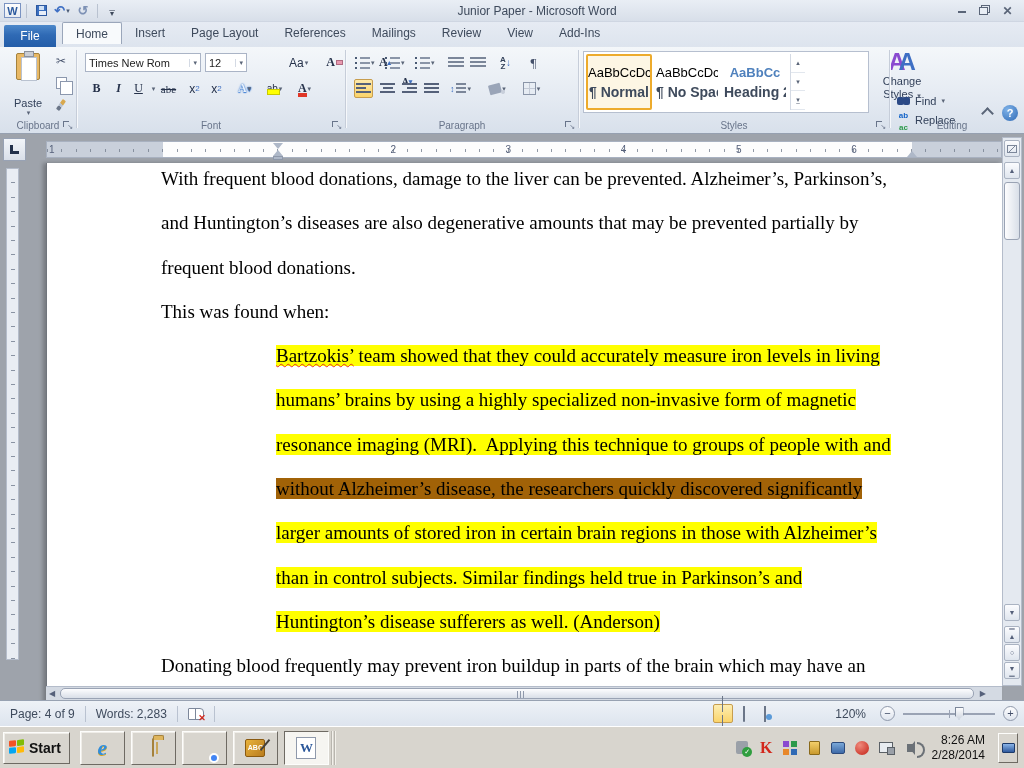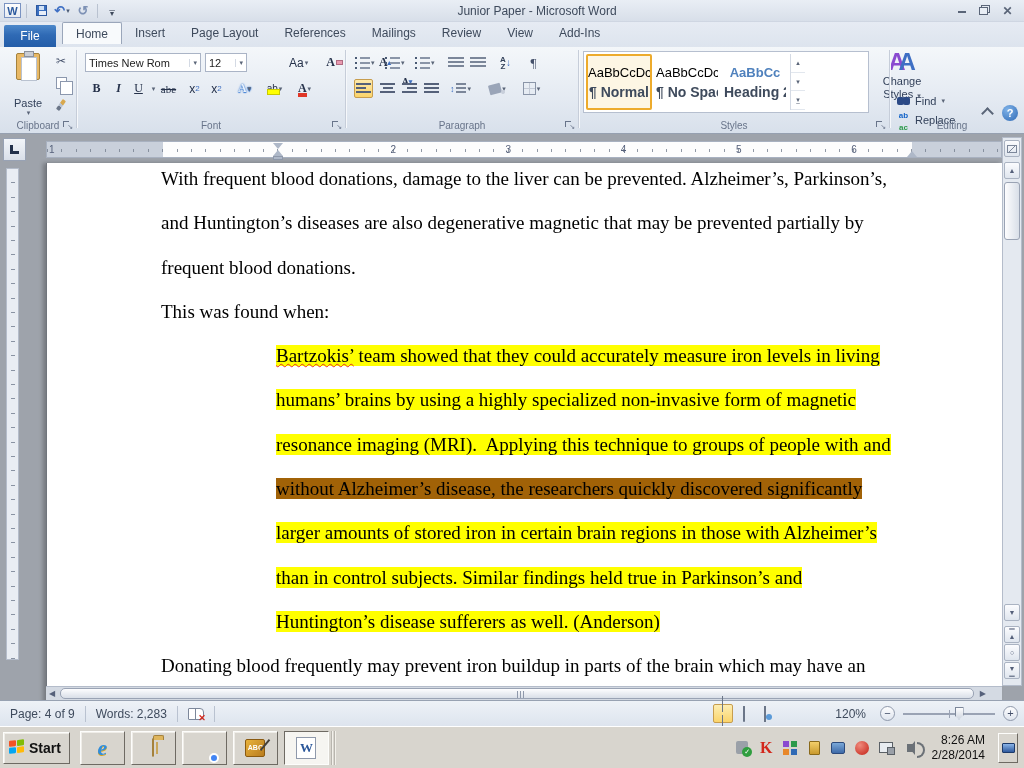--- a/index.html
+++ b/index.html
@@ -547,21 +547,21 @@
         <span class="rnum" style="left: 573.8px;">4</span>
         <span class="rnum" style="left: 689px;">5</span>
         <span class="rnum" style="left: 804.2px;">6</span>
       </div>
 
     <div class="vruler"></div>
 
     <div class="page">
       <div class="doclines" id="doclines">
           <div class="docline"><span>With frequent blood donations, damage to the liver can be prevented. Alzheimer’s, Parkinson’s,</span></div>
-          <div class="docline"><span>and Huntington’s diseases are also degenerative magnetic that may be prevented partially by</span></div>
+          <div class="docline"><span>and Huntington’s diseases are also degenerative amounts that may be prevented partially by</span></div>
           <div class="docline"><span>frequent blood donations.</span></div>
           <div class="docline"><span>This was found when:</span></div>
           <div class="docline indent"><span class="hl" style="background: rgb(255, 255, 0);"><span class="err">Bartzokis’</span> team showed that they could accurately measure iron levels in living</span></div>
           <div class="docline indent"><span class="hl" style="background: rgb(255, 255, 0);">humans’ brains by using a highly specialized non-invasive form of magnetic</span></div>
           <div class="docline indent"><span class="hl" style="background: rgb(255, 255, 0);">resonance imaging (MRI).&nbsp; Applying this technique to groups of people with and</span></div>
           <div class="docline indent"><span class="hl" style="background: #a16207;">without Alzheimer’s disease, the researchers quickly discovered significantly</span></div>
           <div class="docline indent"><span class="hl" style="background: rgb(255, 255, 0);">larger amounts of stored iron in certain brain regions in those with Alzheimer’s</span></div>
           <div class="docline indent"><span class="hl" style="background: rgb(255, 255, 0);">than in control subjects. Similar findings held true in Parkinson’s and</span></div>
           <div class="docline indent"><span class="hl" style="background: rgb(255, 255, 0);">Huntington’s disease sufferers as well. (Anderson)</span></div>
           <div class="docline"><span>Donating blood frequently may prevent iron buildup in parts of the brain which may have an</span></div>

